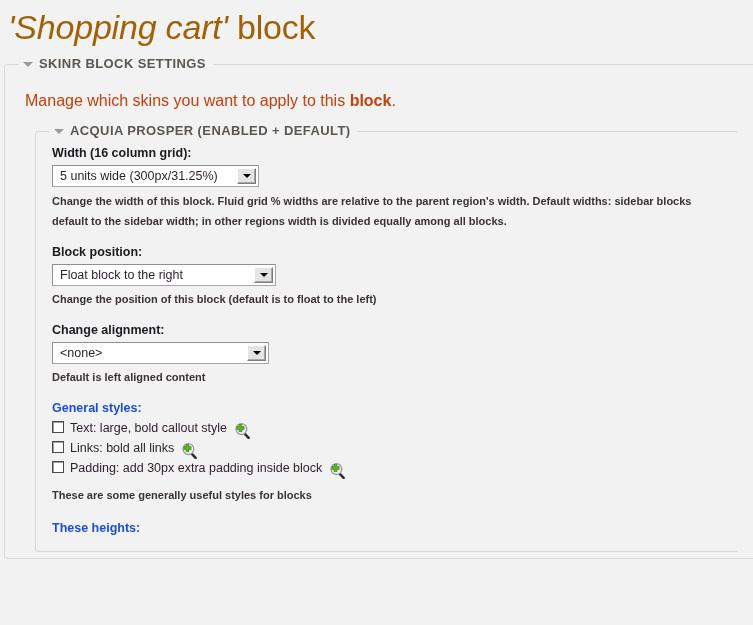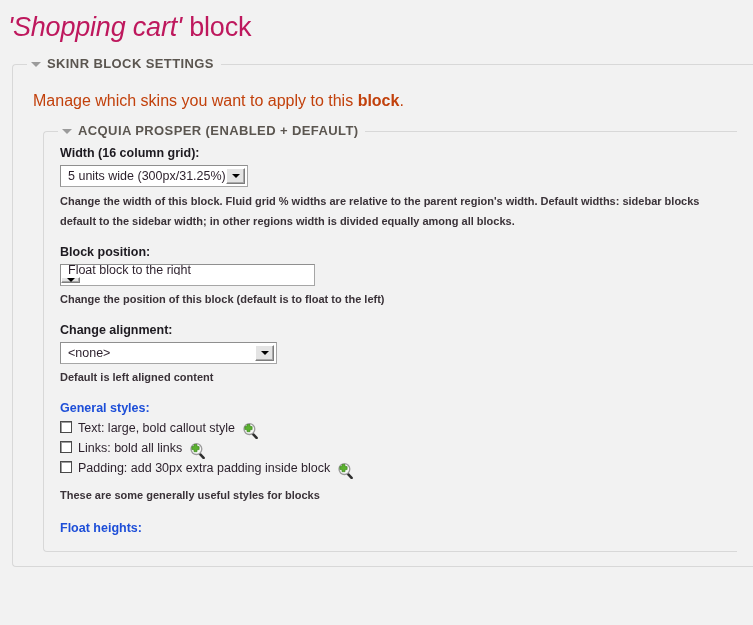--- a/index.html
+++ b/index.html
@@ -11,23 +11,23 @@
     width: 753px;
     height: 625px;
     overflow: hidden;
     font-family: "Liberation Sans", sans-serif;
     color: #231f20;
     -webkit-font-smoothing: antialiased;
   }
 
   
   .page-title {
-    font-size: 27px;
+    font-size: 34px;
     line-height: 30px;
-    color: #be185d;
+    color: #a16207;
     font-weight: normal;
     margin: 0;
     padding: 12px 0 0 8px;
     letter-spacing: -0.2px;
     white-space: nowrap;
   }
   .page-title .quoted {
     font-style: italic;
   }
   .page-title .plain {
@@ -38,22 +38,22 @@
   .fieldset {
     position: relative;
     border: 1px solid #d8d8d8;
     border-right: 0;
     border-radius: 4px 0 0 4px;
     margin: 0;
     padding: 0;
     background: transparent;
   }
   .fieldset-outer {
-    margin: 22px 0 0 12px;
-    padding: 0 0 8px 0;
+    margin: 22px 0 0 4px;
+    padding: 0 0 0 0;
   }
   .fieldset-inner {
     margin: 22px 0 0 14px;
     padding: 0 0 4px 0;
   }
   .legend {
     position: absolute;
     top: -9px;
     left: 14px;
     background: #f2f2f2;
@@ -148,22 +148,22 @@
     align-items: center;
     justify-content: center;
   }
   .sel .sel-btn i {
     display: block;
     width: 0; height: 0;
     border-left: 4px solid transparent;
     border-right: 4px solid transparent;
     border-top: 4px solid #000;
   }
-  .sel-w-width { width: 188px; }
-  .sel-w-pos   { width: 255px; flex-direction: column; }
+  .sel-w-width { width: 207px; }
+  .sel-w-pos   { width: 224px; }
   .sel-w-align { width: 217px; }
 
   
   .cb-group { margin: 6px 0 0 0; }
   .cb-row {
     display: flex;
     align-items: flex-start;
     height: 20px;
     gap: 6px;
   }
@@ -286,19 +286,19 @@
                 <span class="zoom-icon"><svg viewBox="0 0 17 17" width="17" height="17" aria-hidden="true">
                     <line x1="10.2" y1="10.2" x2="15.6" y2="15.9" stroke="#2f2f2f" stroke-width="2.6" stroke-linecap="round"></line>
                     <circle cx="8.4" cy="7.1" r="5.4" fill="#f7f7f7" stroke="#9b9b9b" stroke-width="1.3"></circle>
                     <path d="M3.9 4.6h2.1V2.5h3.0v2.1h2.1v3.0H9.0v2.1H6.0V7.6H3.9z" fill="#5bb12f" stroke="#3f8a1e" stroke-width="0.7" stroke-linejoin="round"></path>
                   </svg></span>
               </div>
             </div>
           <div class="description">These are some generally useful styles for blocks</div>
         </div>
 
-        <div class="group-label spaced">Float heights:</div>
+        <div class="group-label spaced">These heights:</div>
 
       </div>
     </fieldset>
 
   </div>
 </fieldset>
 
 </body></html>

